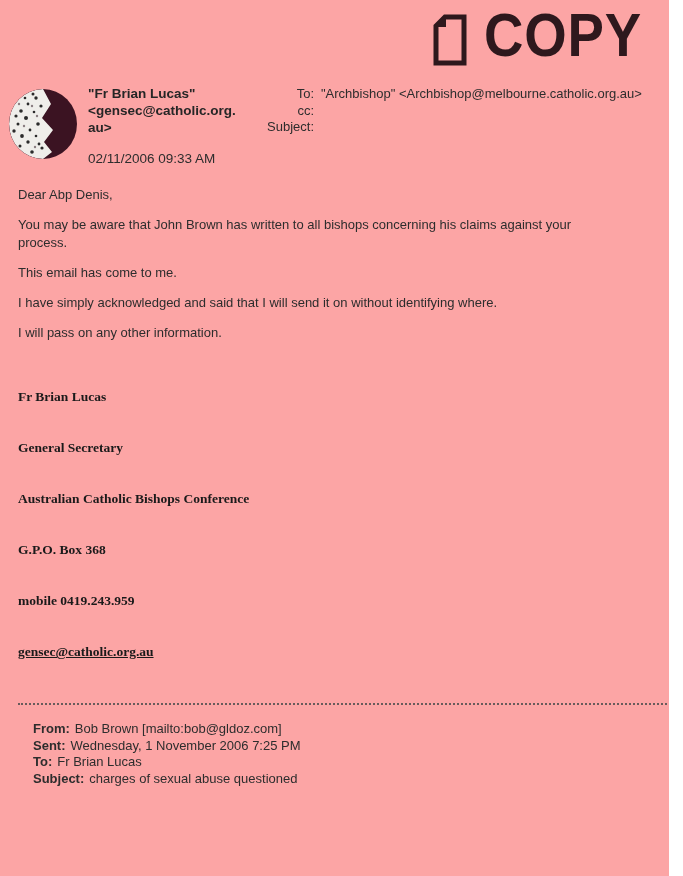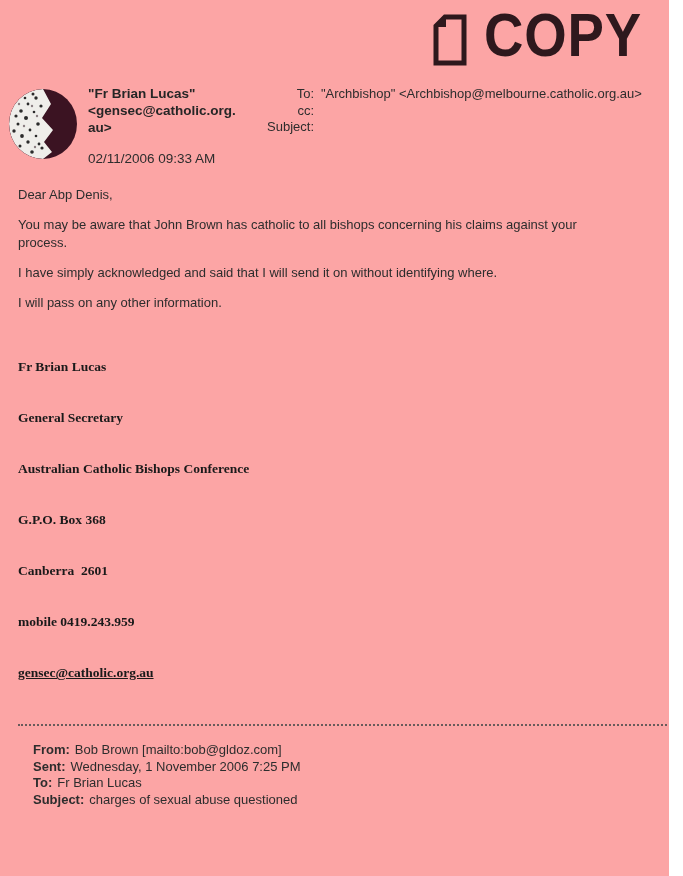--- a/index.html
+++ b/index.html
@@ -136,31 +136,31 @@
       <span class="flabel">To:</span>
       <span class="fvalue">"Archbishop" &lt;Archbishop@melbourne.catholic.org.au&gt;</span>
       <span class="flabel">cc:</span>
       <span class="fvalue"></span>
       <span class="flabel">Subject:</span>
     </div>
   </div>
 
   <div class="letter">
     <p>Dear Abp Denis,</p>
-    <p class="para">You may be aware that John Brown has catholic to all bishops concerning his claims against your
+    <p class="para">You may be aware that John Brown has written to all bishops concerning his claims against your
 process.</p>
+    <p class="para">This email has come to me.</p>
     <p class="para">I have simply acknowledged and said that I will send it on without identifying where.</p>
     <p class="para">I will pass on any other information.</p>
 
     <div class="sig">
       <div>Fr Brian Lucas</div>
       <div>General Secretary</div>
       <div>Australian Catholic Bishops Conference</div>
       <div>G.P.O. Box 368</div>
-      <div>Canberra&nbsp; 2601</div>
       <div>mobile 0419.243.959</div>
       <div class="sig-email">gensec@catholic.org.au</div>
     </div>
 
     <hr class="divider">
 
     <div class="fwd-fields">
       <div>
         <span class="fwd-label">From:</span><span>Bob Brown [mailto:bob@gldoz.com]</span>
       </div>

